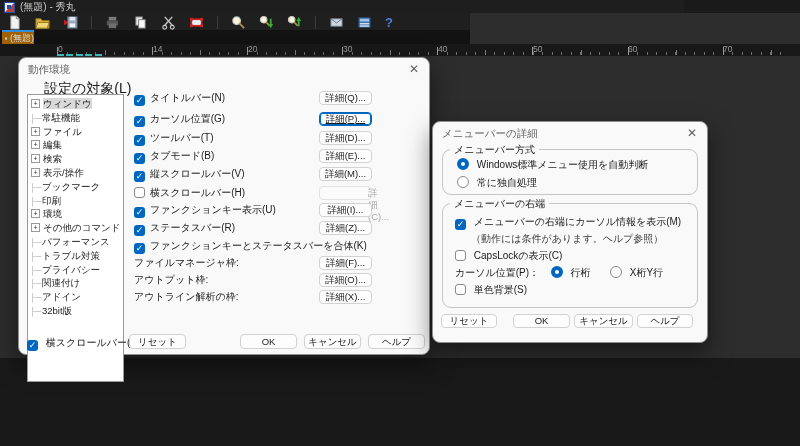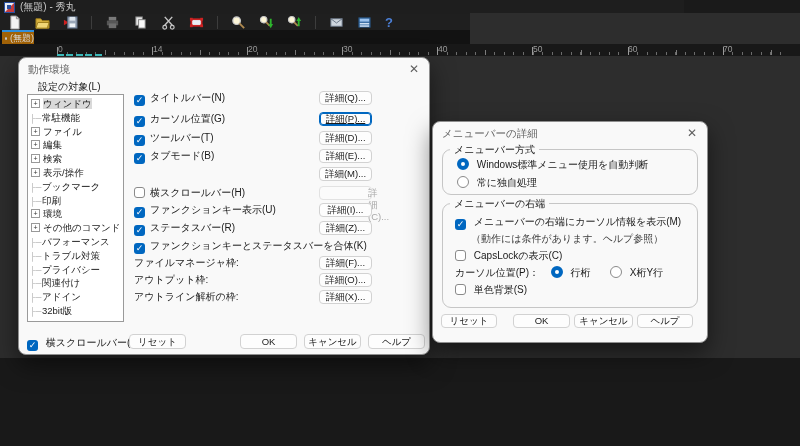--- a/index.html
+++ b/index.html
@@ -58,22 +58,22 @@
   .cb.on::before{content:"\2713";}
   .cb.off{background:#fff;border:1px solid #8a8a8a;}
 
   .radio{display:inline-block;width:12px;height:12px;border-radius:50%;box-sizing:border-box;
          vertical-align:-2px;margin-right:5px;background:#fff;}
   .radio.on{border:4px solid #0067c0;}
   .radio.off{border:1px solid #8a8a8a;}
 
   
   .dlg1{left:18px;top:57px;width:410px;height:296px;}
-  .tree-label{position:absolute;left:19px;top:22px;font-size:10px;}
-  .tree{position:absolute;left:8px;top:36px;width:97px;height:228px;background:#fff;
+  .tree-label{position:absolute;left:25px;top:22px;font-size:14px;}
+  .tree{position:absolute;left:8px;top:36px;width:97px;height:288px;background:#fff;
         border:1px solid #9a9a9a;box-sizing:border-box;overflow:hidden;padding:2px 0 0 2px;}
   .ti{height:13.8px;line-height:13.8px;font-size:9.5px;white-space:nowrap;color:#1a1a1a;}
   .plus{display:inline-block;width:7px;height:7px;border:1px solid #999;margin:0 3px 0 1px;
         font-size:7px;line-height:7px;text-align:center;color:#333;vertical-align:1px;}
   .plus::before{content:"+";}
   .dash{display:inline-block;width:12px;color:#aaa;font-size:8px;}
   .dash::before{content:"\251C\2500";}
   .tl.sel{background:#d9d9d9;}
 
   .mrow{position:absolute;left:115px;height:14px;line-height:14px;white-space:nowrap;font-size:10px;}
@@ -228,20 +228,21 @@
       <div class="ti"><span class="dash"></span><span class="tl">プライバシー</span></div>
       <div class="ti"><span class="dash"></span><span class="tl">関連付け</span></div>
       <div class="ti"><span class="dash"></span><span class="tl">アドイン</span></div>
       <div class="ti"><span class="dash"></span><span class="tl">32bit版</span></div>
     </div>
 
     <div class="mrow" style="top:33px"><span class="cb on"></span><span class="lbl">タイトルバー(N)</span></div>
     <div class="mrow" style="top:54px"><span class="cb on"></span><span class="lbl">カーソル位置(G)</span></div>
     <div class="mrow" style="top:73px"><span class="cb on"></span><span class="lbl">ツールバー(T)</span></div>
     <div class="mrow" style="top:91px"><span class="cb on"></span><span class="lbl">タブモード(B)</span></div>
+    <div class="mrow" style="top:109px"><span class="cb on"></span><span class="lbl">縦スクロールバー(V)</span></div>
     <div class="mrow" style="top:128px"><span class="cb off"></span><span class="lbl">横スクロールバー(H)</span></div>
     <div class="mrow" style="top:145px"><span class="cb on"></span><span class="lbl">ファンクションキー表示(U)</span></div>
     <div class="mrow" style="top:163px"><span class="cb on"></span><span class="lbl">ステータスバー(R)</span></div>
     <div class="mrow" style="top:181px"><span class="cb on"></span><span class="lbl">ファンクションキーとステータスバーを合体(K)</span></div>
     <div class="mrow" style="top:198px"><span class="lbl">ファイルマネージャ枠:</span></div>
     <div class="mrow" style="top:215px"><span class="lbl">アウトプット枠:</span></div>
     <div class="mrow" style="top:232px"><span class="lbl">アウトライン解析の枠:</span></div>
 
     <button class="btn dbtn" style="top:33px">詳細(Q)...</button>
     <button class="btn dbtn focused" style="top:54px">詳細(P)...</button>

